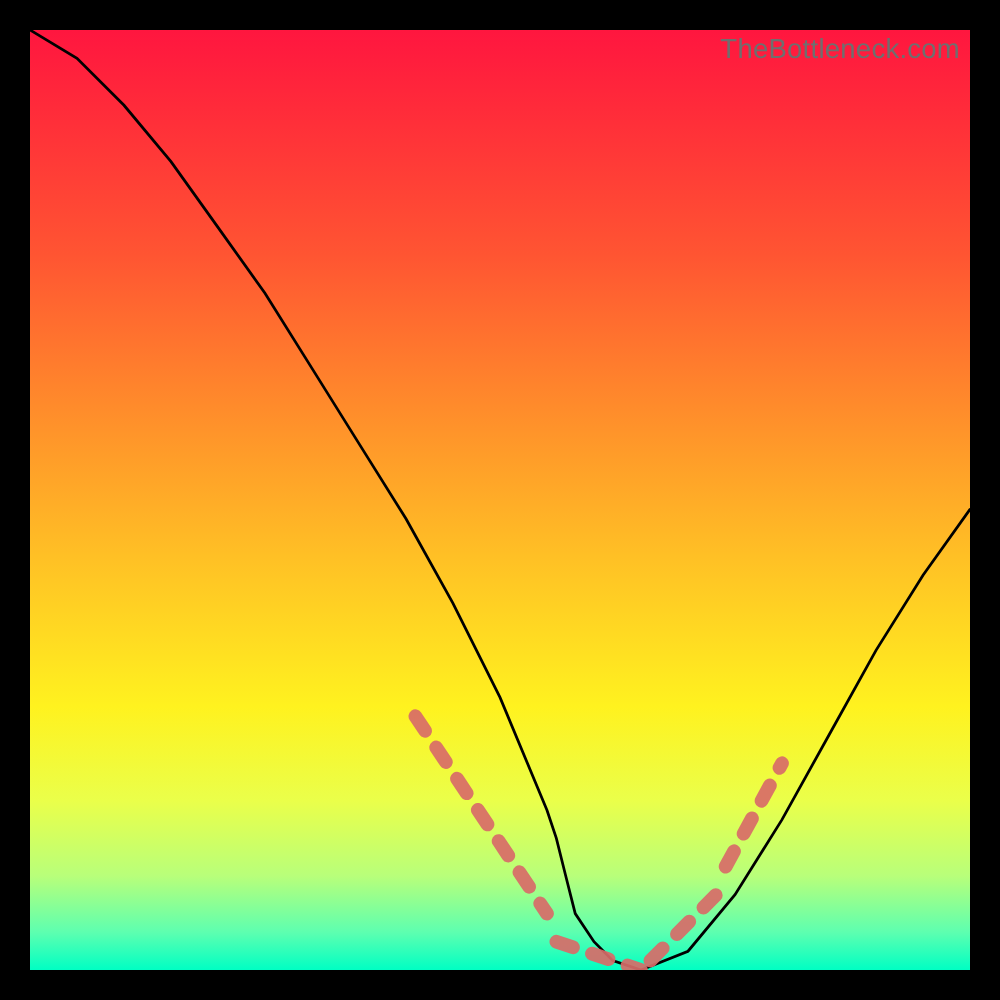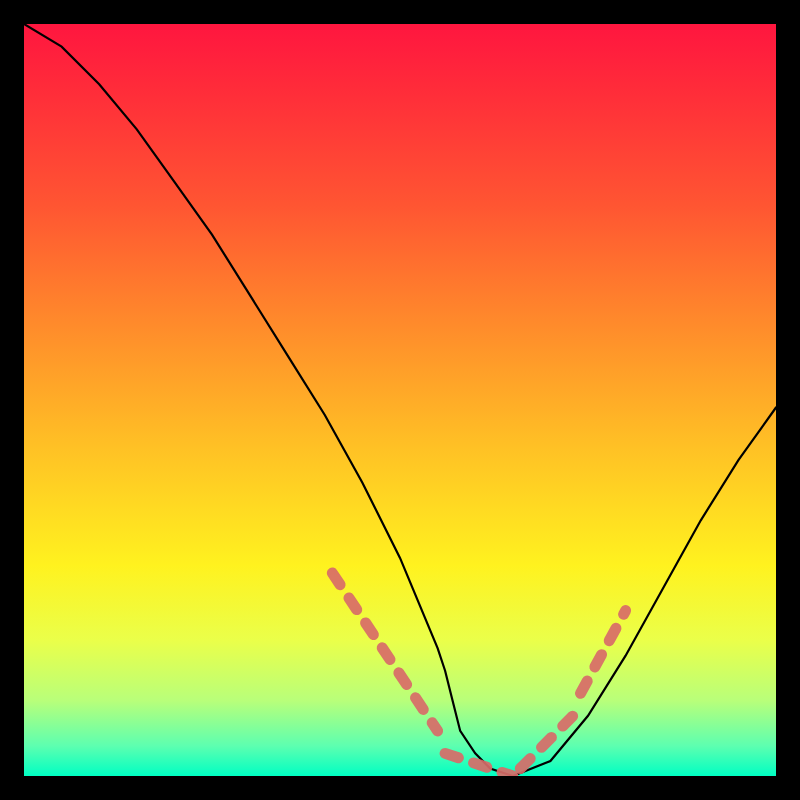--- a/index.html
+++ b/index.html
@@ -44,20 +44,21 @@
     inset: 0;
     width: 100%;
     height: 100%;
   }
 </style>
 </head>
 <body>
 
 <div class="outer">
   <div class="plot">
+    <div class="watermark">TheBottleneck.com</div>
     <svg class="curve" viewBox="0 0 752 752" preserveAspectRatio="none">
       <g>
           <path d="M0.0 0.0 L37.6 22.6 L75.2 60.2 L112.8 105.3 L150.4 157.9 L188.0 210.6 L225.6 270.7 L263.2 330.9 L300.8 391.0 L338.4 458.7 L376.0 533.9 L413.6 624.2 L421.1 646.7 L428.6 676.8 L436.2 706.9 L451.2 729.4 L466.2 744.5 L488.8 752.0 L526.4 737.0 L564.0 691.8 L601.6 631.7 L639.2 564.0 L676.8 496.3 L714.4 436.2 L752.0 383.5 " fill="none" stroke="#000000" stroke-width="2.2" stroke-linecap="round"></path>
         </g>
       <g>
           <path d="M308.3 549.0 L413.6 706.9 " fill="none" stroke="#d86b68" stroke-width="11" stroke-linecap="round" stroke-dasharray="14 16" opacity="0.92"></path>
           <path d="M421.1 729.4 L488.8 752.0 " fill="none" stroke="#d86b68" stroke-width="11" stroke-linecap="round" stroke-dasharray="14 16" opacity="0.92"></path>
           <path d="M496.3 744.5 L549.0 691.8 " fill="none" stroke="#d86b68" stroke-width="11" stroke-linecap="round" stroke-dasharray="14 16" opacity="0.92"></path>
           <path d="M556.5 669.3 L601.6 586.6 " fill="none" stroke="#d86b68" stroke-width="11" stroke-linecap="round" stroke-dasharray="14 16" opacity="0.92"></path>
         </g>

